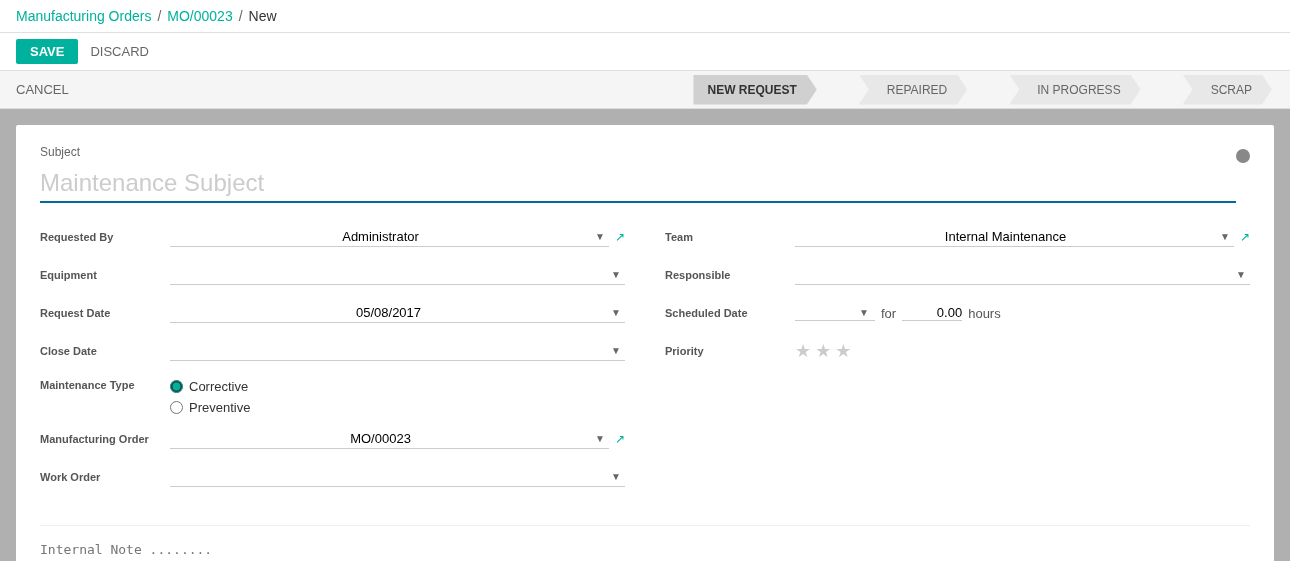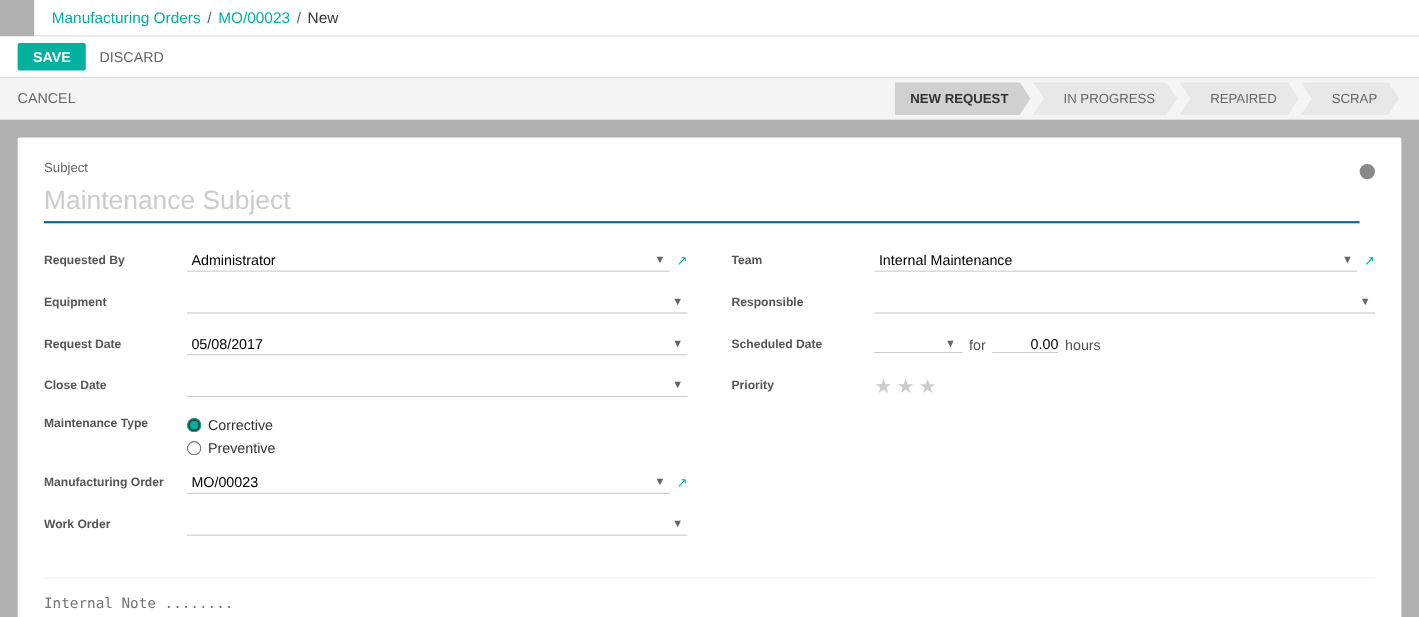--- a/index.html
+++ b/index.html
@@ -1,51 +1,51 @@
 <!DOCTYPE html>
 <html><head>
   <meta charset="utf-8">
   <style>
     * { box-sizing: border-box; margin: 0; padding: 0; }
     body { font-family: Arial, sans-serif; font-size: 13px; background: #b0b0b0; color: #333; }
 
-    .top-bar { background: #fff; padding: 8px 16px; display: flex; gap: 8px; border-bottom: 1px solid #e0e0e0; margin-left: 31px; }
+    .top-bar { background: #fff; padding: 8px 16px; display: flex; gap: 8px; border-bottom: 1px solid #e0e0e0; }
     .breadcrumb { display: flex; align-items: center; gap: 6px; font-size: 14px; }
     .breadcrumb a { color: #00b19d; text-decoration: none; }
     .breadcrumb span { color: #666; }
     .breadcrumb .current { color: #333; }
 
     .action-bar { background: #fff; padding: 6px 16px; display: flex; gap: 4px; border-bottom: 1px solid #e0e0e0; }
     .btn-save { background: #00b19d; color: #fff; border: none; padding: 5px 14px; font-size: 13px; font-weight: bold; cursor: pointer; border-radius: 2px; }
     .btn-discard { background: none; border: none; color: #666; font-size: 13px; cursor: pointer; padding: 5px 8px; }
 
     .status-bar { background: #f5f5f5; border-bottom: 1px solid #ddd; display: flex; align-items: center; padding: 0 16px; height: 38px; }
     .btn-cancel { background: none; border: none; color: #666; font-size: 13px; cursor: pointer; padding: 0; margin-right: auto; }
-    .status-steps { display: flex; align-items: center; margin-left: auto; }
+    .status-steps { display: flex; align-items: center; margin-left: auto; gap: 40px; }
     .status-step { padding: 8px 20px 8px 28px; font-size: 12px; color: #666; background: #e8e8e8; position: relative; cursor: pointer; clip-path: polygon(0 0, calc(100% - 10px) 0, 100% 50%, calc(100% - 10px) 100%, 0 100%, 10px 50%); margin-right: 2px; }
     .status-step:first-child { clip-path: polygon(0 0, calc(100% - 10px) 0, 100% 50%, calc(100% - 10px) 100%, 0 100%); padding-left: 14px; }
     .status-step.active { background: #d0d0d0; color: #333; font-weight: bold; }
 
     .main-content { padding: 16px; }
     .form-card { background: #fff; border-radius: 2px; padding: 20px 24px; min-height: 400px; }
 
     .subject-section { margin-bottom: 20px; }
     .subject-label { font-size: 12px; color: #666; margin-bottom: 6px; }
     .subject-input { width: 100%; border: none; border-bottom: 2px solid #0369a1; font-size: 24px; color: #ccc; padding: 4px 0; outline: none; background: transparent; }
     .subject-input::placeholder { color: #ccc; }
     .status-dot { width: 14px; height: 14px; background: #888; border-radius: 50%; float: right; margin-top: 4px; }
 
     .form-grid { display: flex; gap: 40px; margin-top: 20px; }
     .form-col { flex: 1; }
 
     .form-row { display: flex; align-items: center; margin-bottom: 10px; min-height: 28px; }
     .form-label { width: 130px; font-size: 11px; font-weight: bold; color: #555; flex-shrink: 0; }
     .form-value { flex: 1; display: flex; align-items: center; gap: 6px; }
     .field-select { display: flex; align-items: center; flex: 1; border-bottom: 1px solid #ccc; }
-    .field-select input { flex: 1; border: none; padding: 2px 4px; font-size: 13px; outline: none; background: transparent; }
+    .field-select input { flex: 1; border: none; padding: 2px 4px; font-size: 13px; outline: none; background: transparent; text-align: center; }
     .dropdown-arrow { color: #666; font-size: 10px; cursor: pointer; padding: 2px 4px; }
     .external-link { color: #00b19d; font-size: 12px; cursor: pointer; text-decoration: none; }
 
     .radio-group { display: flex; flex-direction: column; gap: 6px; }
     .radio-item { display: flex; align-items: center; gap: 6px; font-size: 13px; cursor: pointer; }
     .radio-item input[type="radio"] { accent-color: #00b19d; }
 
     .star-rating { display: flex; gap: 4px; }
     .star { color: #ccc; font-size: 18px; cursor: pointer; }
 
@@ -76,22 +76,22 @@
 
 <div class="action-bar">
   <button class="btn-save">SAVE</button>
   <button class="btn-discard">DISCARD</button>
 </div>
 
 <div class="status-bar">
   <button class="btn-cancel">CANCEL</button>
   <div class="status-steps">
     <div class="status-step active">NEW REQUEST</div>
+    <div class="status-step">REPAIRED</div>
     <div class="status-step">IN PROGRESS</div>
-    <div class="status-step">REPAIRED</div>
     <div class="status-step">SCRAP</div>
   </div>
 </div>
 
 <div class="main-content">
   <div class="form-card">
 
     <div class="subject-section">
       <div style="display:flex; justify-content:space-between; align-items:flex-start;">
         <div style="flex:1;">

